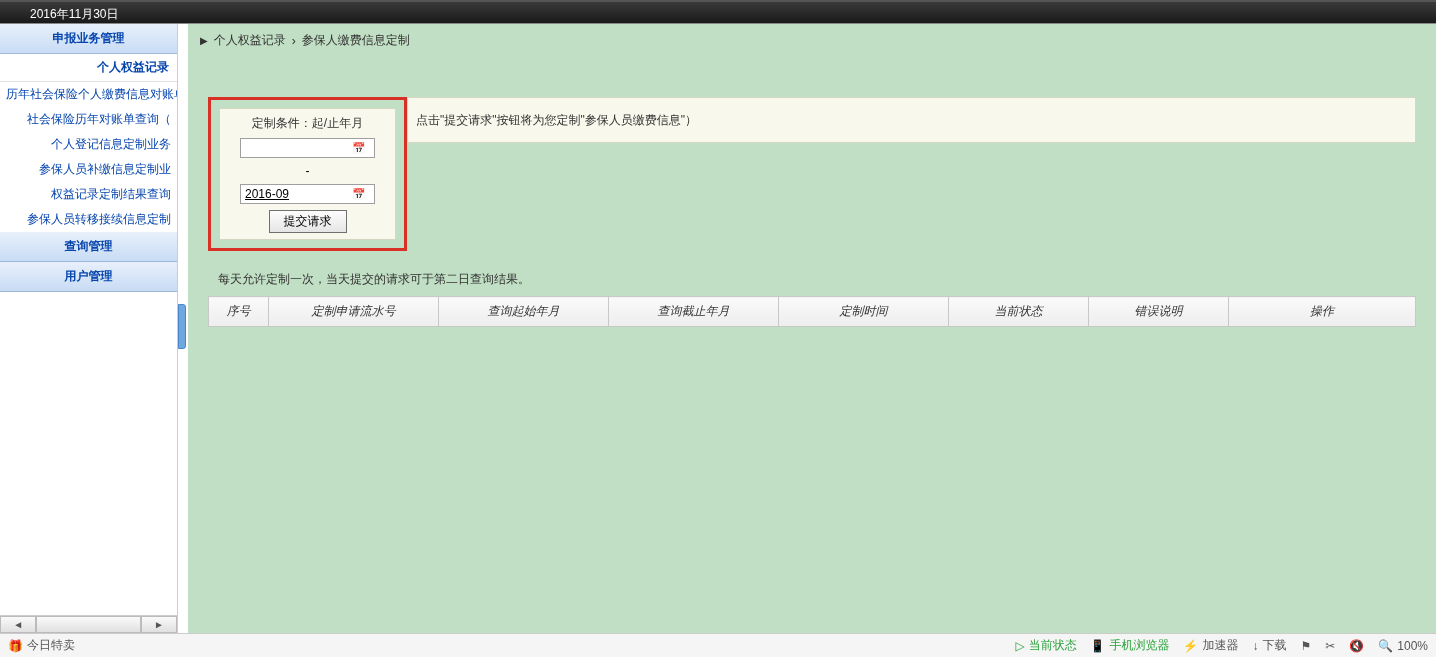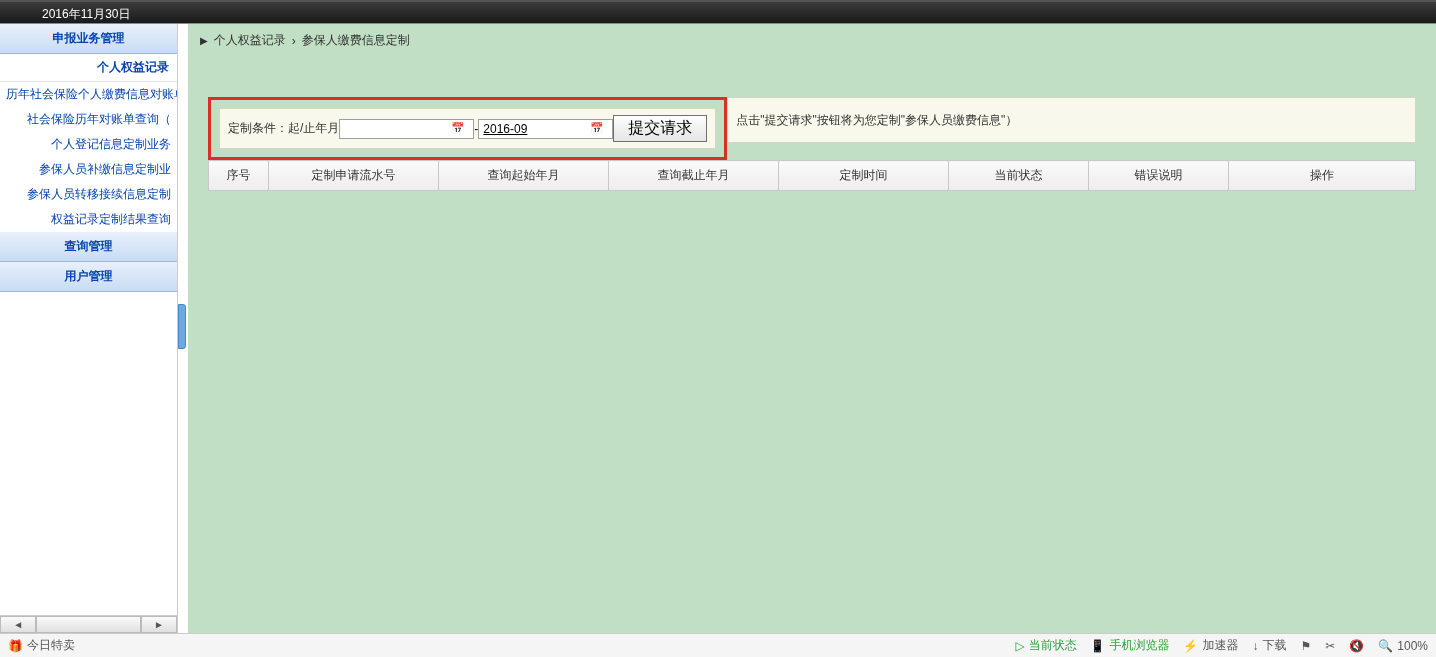--- a/index.html
+++ b/index.html
@@ -5,21 +5,21 @@
     * { box-sizing: border-box; margin: 0; padding: 0; }
     body { font-family: "Microsoft YaHei", Arial, sans-serif; font-size: 12px; overflow: hidden; }
     
     .top-bar {
       background: linear-gradient(to bottom, #3a3a3a, #1a1a1a);
       border-top: 2px solid #555;
       border-bottom: 1px solid #888;
       color: #fff;
       height: 24px;
       line-height: 24px;
-      padding-left: 42px;
+      padding-left: 30px;
     }
     
     .main-layout {
       display: flex;
       height: 609px;
       background: #fff;
     }
     
     .sidebar {
       width: 178px;
@@ -123,24 +123,26 @@
     }
     .form-highlight {
       border: 3px solid #d93025;
       padding: 8px;
       display: inline-block;
       vertical-align: middle;
     }
     .form-row {
       background: #f8f8ec;
       border: 1px solid #d6d6c2;
-      padding: 6px 8px;
-      display: flex;
-      align-items: center;
+      padding: 6px 20px;
+      display: flex;
+      align-items: center;
+      gap: 6px;
       white-space: nowrap;
+      flex-direction: column;
     }
     .form-label { color: #333; }
     .date-input-wrap {
       display: inline-flex;
       align-items: center;
       border: 1px solid #9f9f9f;
       background: #fff;
       height: 20px;
       width: 135px;
     }
@@ -160,21 +162,21 @@
       align-items: center;
       justify-content: center;
       font-size: 11px;
       color: #6b8ec4;
       cursor: pointer;
     }
     .submit-btn {
       background: linear-gradient(to bottom, #fdfdfd, #e5e5e5);
       border: 1px solid #707070;
       padding: 2px 14px;
-      font-size: 16px;
+      font-size: 12px;
       cursor: pointer;
     }
     .hint-trail {
       display: inline-block;
       vertical-align: middle;
       color: #333;
     }
     .form-trail-row {
       display: flex;
       align-items: center;
@@ -190,20 +192,21 @@
       align-items: stretch;
     }
     
     .note {
       padding: 20px 20px 8px 30px;
       color: #333;
     }
     
     .table-wrap {
       padding: 0 20px;
+      font-style: italic;
     }
     table.data-table {
       width: 100%;
       border-collapse: collapse;
       background: #fff;
     }
     .data-table th {
       background: linear-gradient(to bottom, #fafafa, #ededed);
       border: 1px solid #c8c8c8;
       padding: 6px 4px;
@@ -237,22 +240,22 @@
 <div class="main-layout">
 
   <div class="sidebar">
     <div class="sidebar-inner">
       <div class="sidebar-section-header">申报业务管理</div>
       <div class="sidebar-subsection">个人权益记录</div>
       <div class="sidebar-item">历年社会保险个人缴费信息对账单</div>
       <div class="sidebar-item">社会保险历年对账单查询（</div>
       <div class="sidebar-item">个人登记信息定制业务</div>
       <div class="sidebar-item">参保人员补缴信息定制业</div>
+      <div class="sidebar-item">权益记录定制结果查询</div>
       <div class="sidebar-item">参保人员转移接续信息定制</div>
-      <div class="sidebar-item">权益记录定制结果查询</div>
       <div class="sidebar-section-header">查询管理</div>
       <div class="sidebar-section-header">用户管理</div>
     </div>
     <div class="sidebar-scroll">
       <div class="scroll-btn">◄</div>
       <div class="scroll-btn" style="flex:3"></div>
       <div class="scroll-btn">►</div>
     </div>
   </div>
 
@@ -285,20 +288,21 @@
             </span>
             <button class="submit-btn">提交请求</button>
           </div>
         </div>
         <div class="form-trail-row">
           <span class="hint-trail">点击"提交请求"按钮将为您定制"参保人员缴费信息"）</span>
         </div>
       </div>
     </div>
 
+    <div class="note">每天允许定制一次，当天提交的请求可于第二日查询结果。</div>
 
     <div class="table-wrap">
       <table class="data-table">
         <thead>
           <tr>
             <th style="width:60px">序号</th>
             <th style="width:170px">定制申请流水号</th>
             <th style="width:170px">查询起始年月</th>
             <th style="width:170px">查询截止年月</th>
             <th style="width:170px">定制时间</th>

